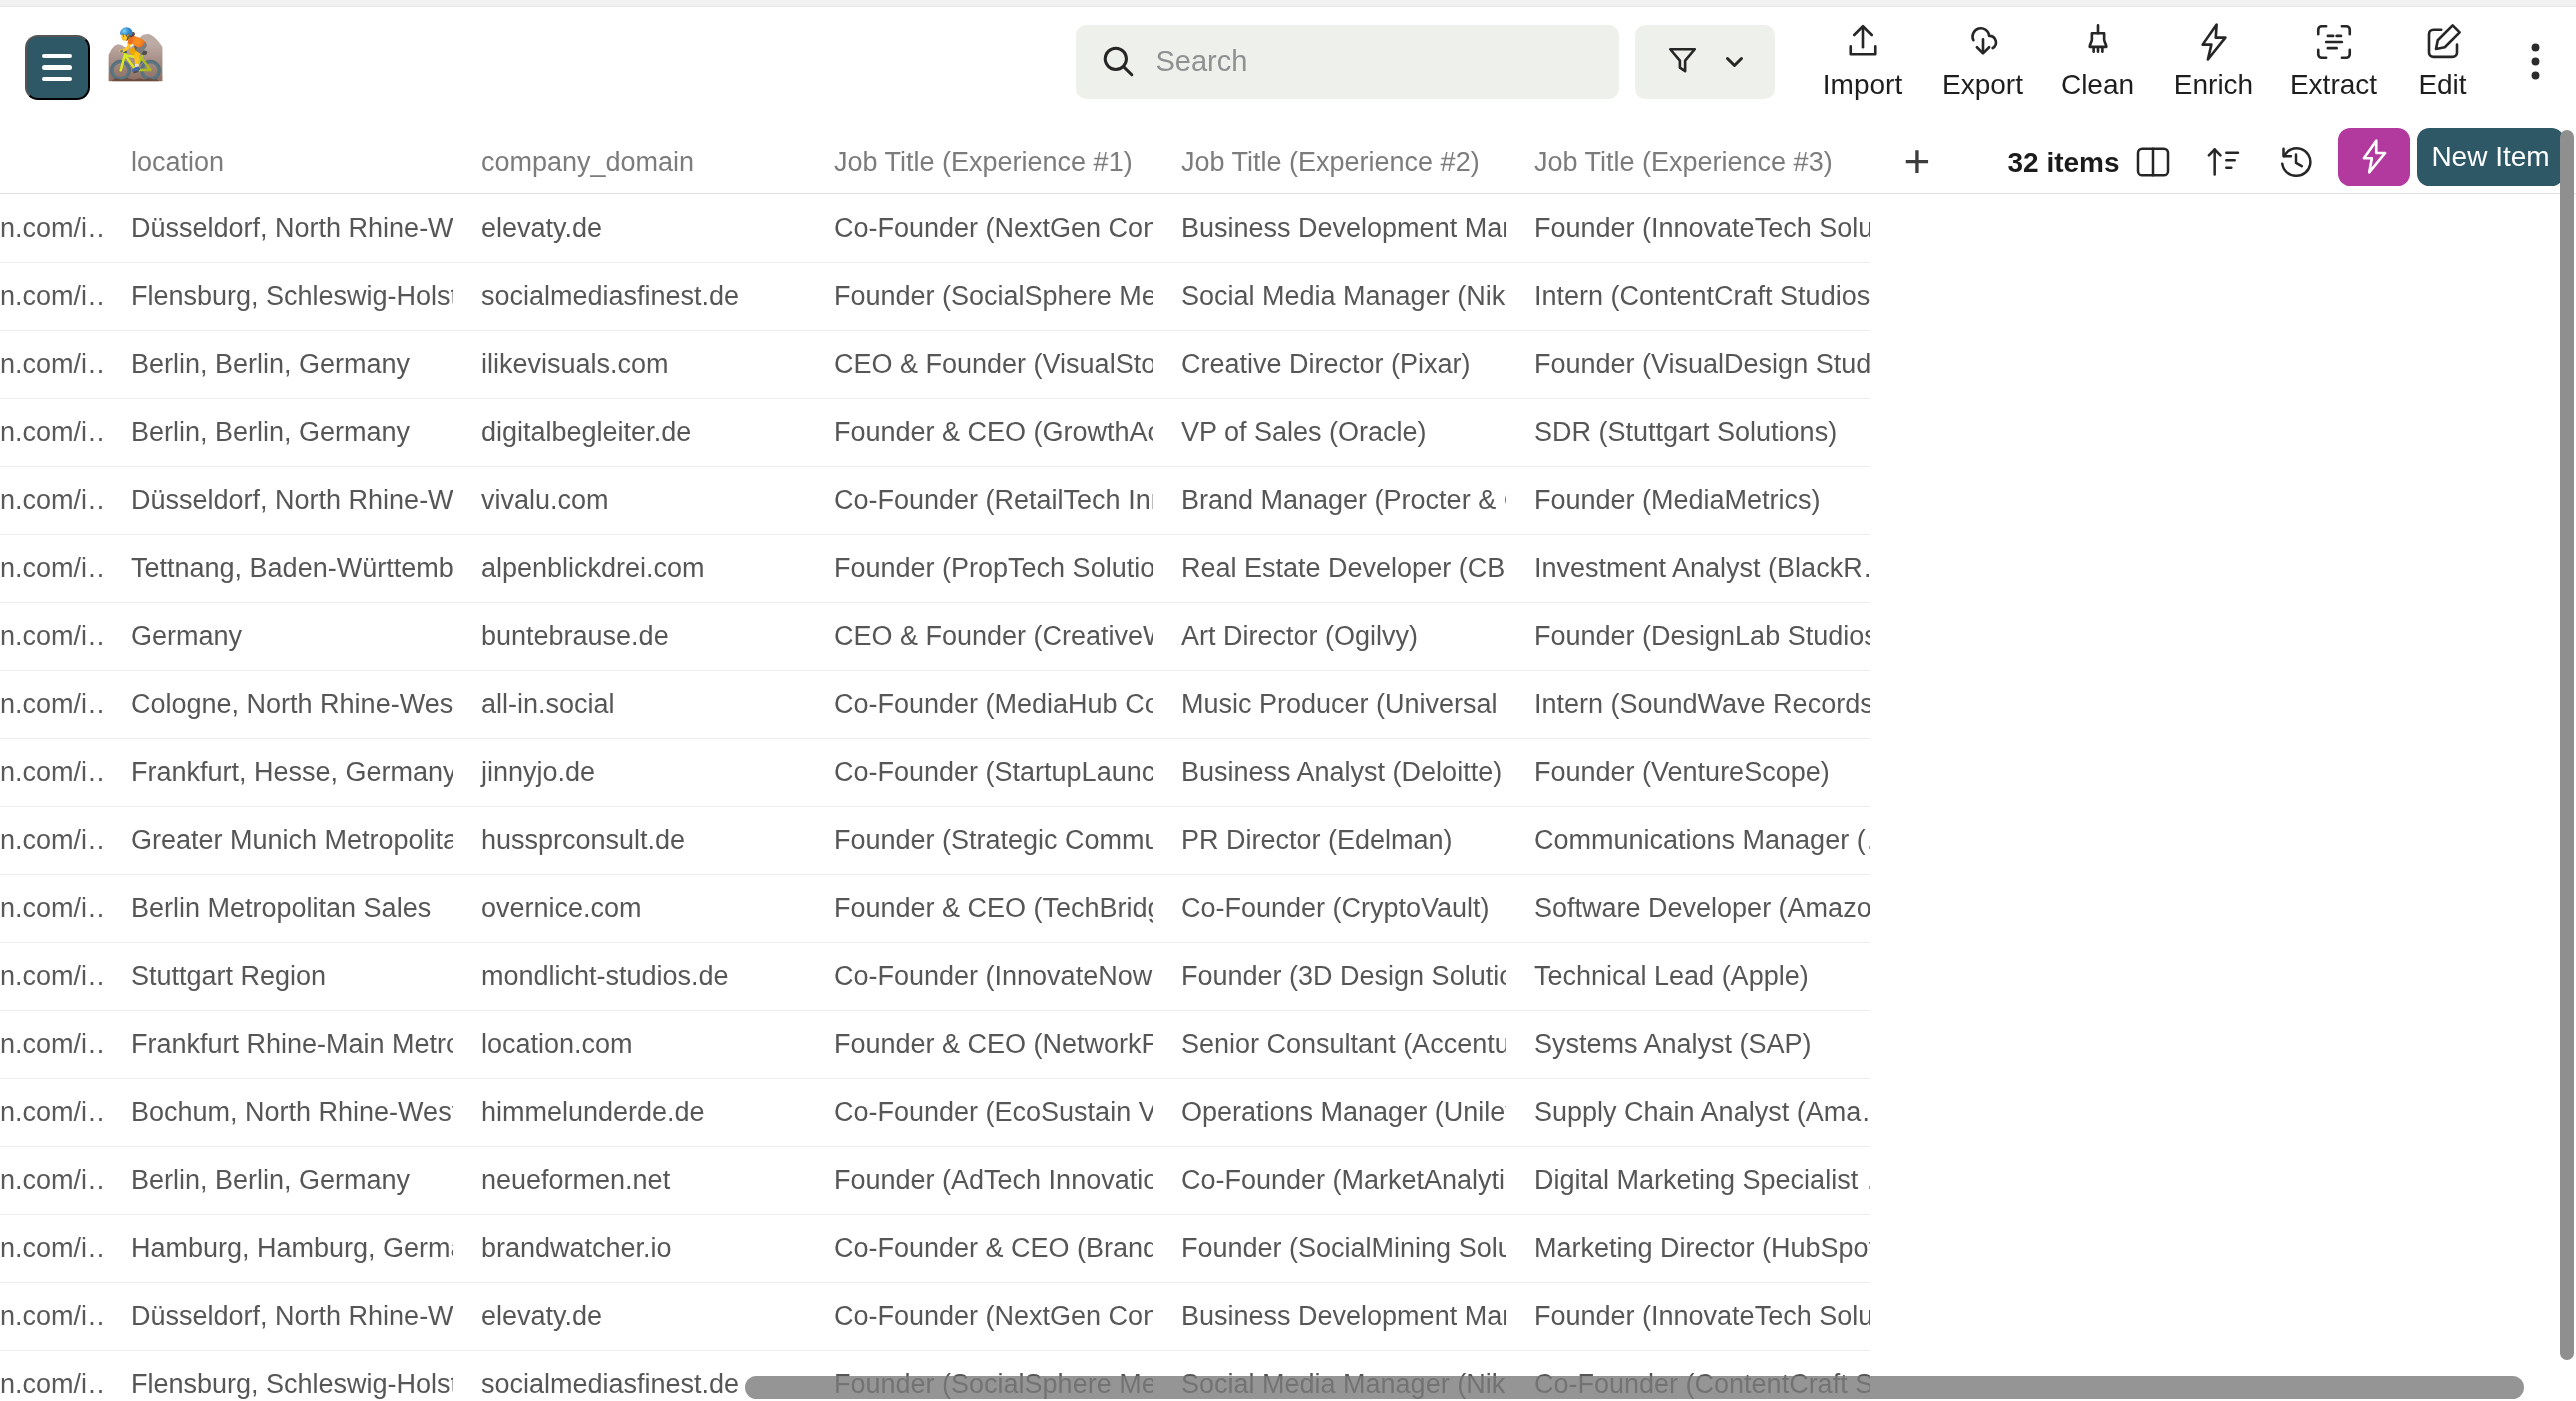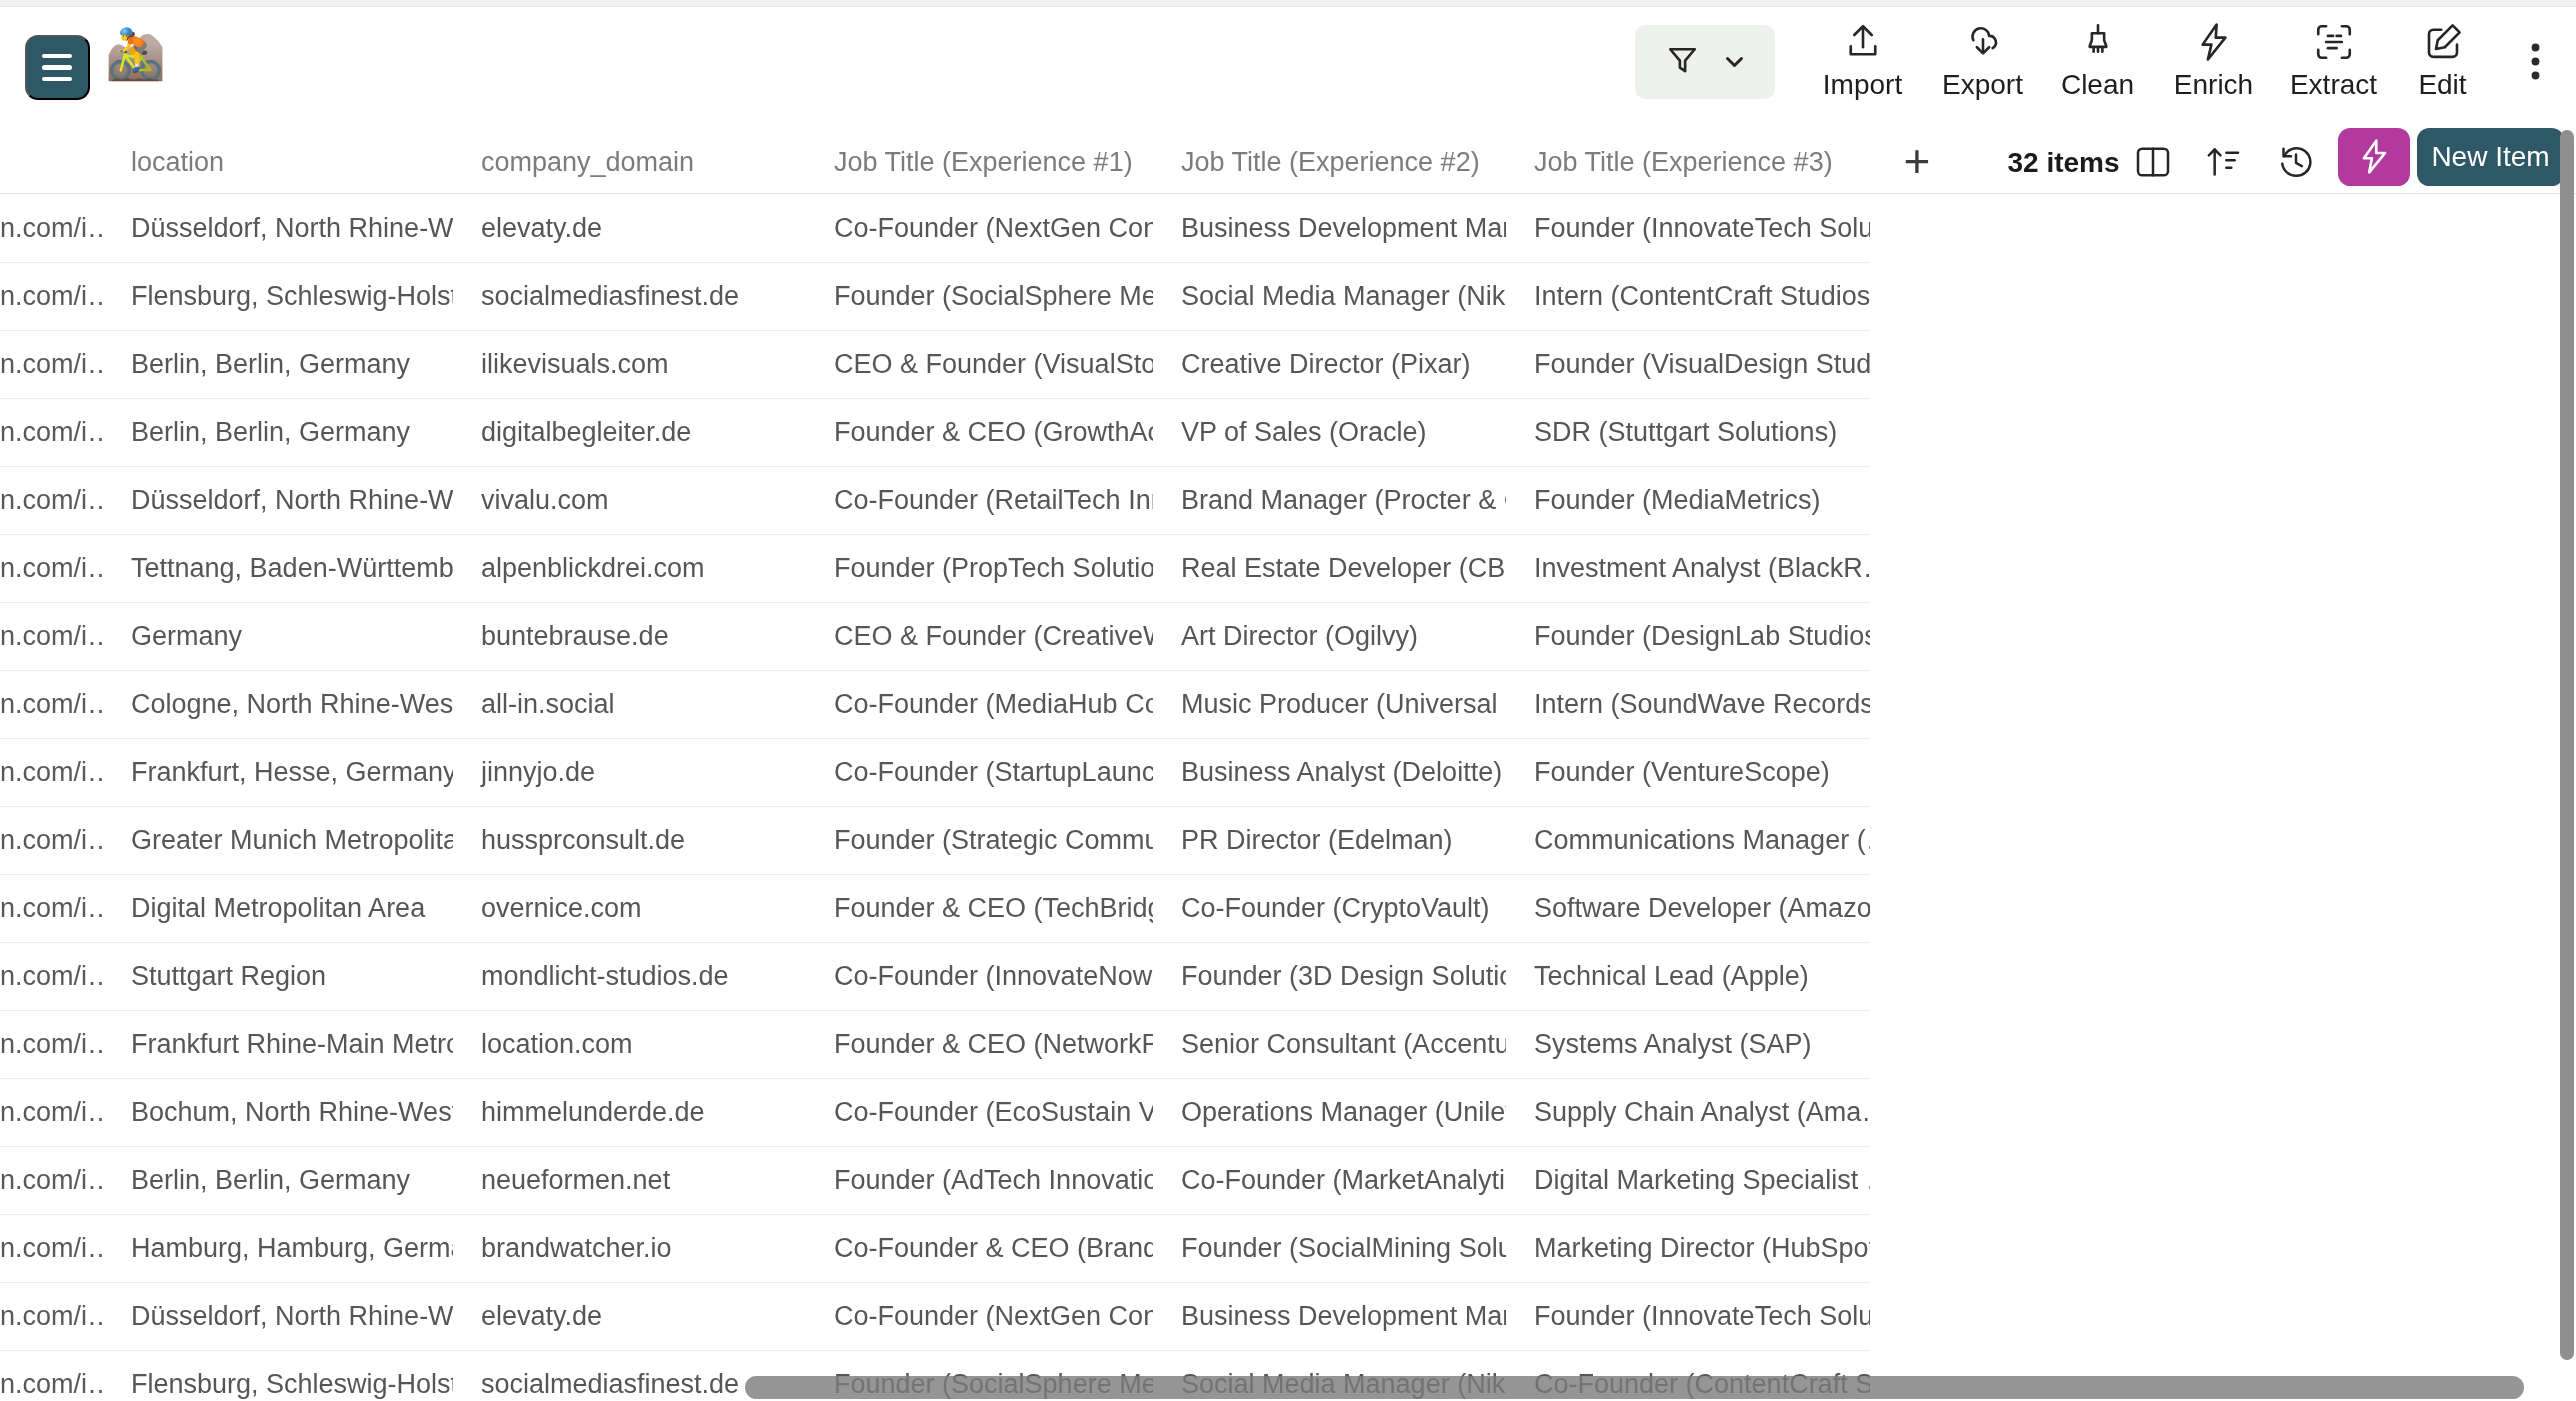--- a/index.html
+++ b/index.html
@@ -85,20 +85,27 @@
   <div class="top-strip"></div>
 
   <button class="hamburger">
     <span class="bar"></span>
     <span class="bar"></span>
     <span class="bar"></span>
   </button>
 
   <div class="logo-emoji">🚵</div>
 
+  <div class="search-box">
+    <svg class="ic" width="39" height="39" viewBox="0 0 44 44" style="stroke-width:3.4">
+      <circle cx="19" cy="19" r="12"></circle>
+        <line x1="28" y1="28" x2="37" y2="37"></line>
+    </svg>
+    <input type="text" placeholder="Search" style="">
+  </div>
 
   <div class="filter-btn">
     <svg class="ic" width="35" height="35" viewBox="0 0 40 40">
       <path d="M6 6 H34 L23 19 V31 L17 27 V19 Z"></path>
     </svg>
     <svg class="ic" width="21" height="14" viewBox="0 0 24 16" style="stroke-width:3.4">
       <path d="M4 4 l8 8 8 -8"></path>
     </svg>
   </div>
 
@@ -291,21 +298,21 @@
         <div class="cell c0">n.com/i…</div>
         <div class="cell c1">Greater Munich Metropolita…</div>
         <div class="cell c2">hussprconsult.de</div>
         <div class="cell c3">Founder (Strategic Commu…</div>
         <div class="cell c4">PR Director (Edelman)</div>
         <div class="cell c5">Communications Manager (…</div>
       </div>
 
       <div class="row">
         <div class="cell c0">n.com/i…</div>
-        <div class="cell c1">Digital Metropolitan Area</div>
+        <div class="cell c1">Berlin Metropolitan Sales</div>
         <div class="cell c2">overnice.com</div>
         <div class="cell c3">Founder &amp; CEO (TechBridge…</div>
         <div class="cell c4">Co-Founder (CryptoVault)</div>
         <div class="cell c5">Software Developer (Amazo…</div>
       </div>
 
       <div class="row">
         <div class="cell c0">n.com/i…</div>
         <div class="cell c1">Stuttgart Region</div>
         <div class="cell c2">mondlicht-studios.de</div>

